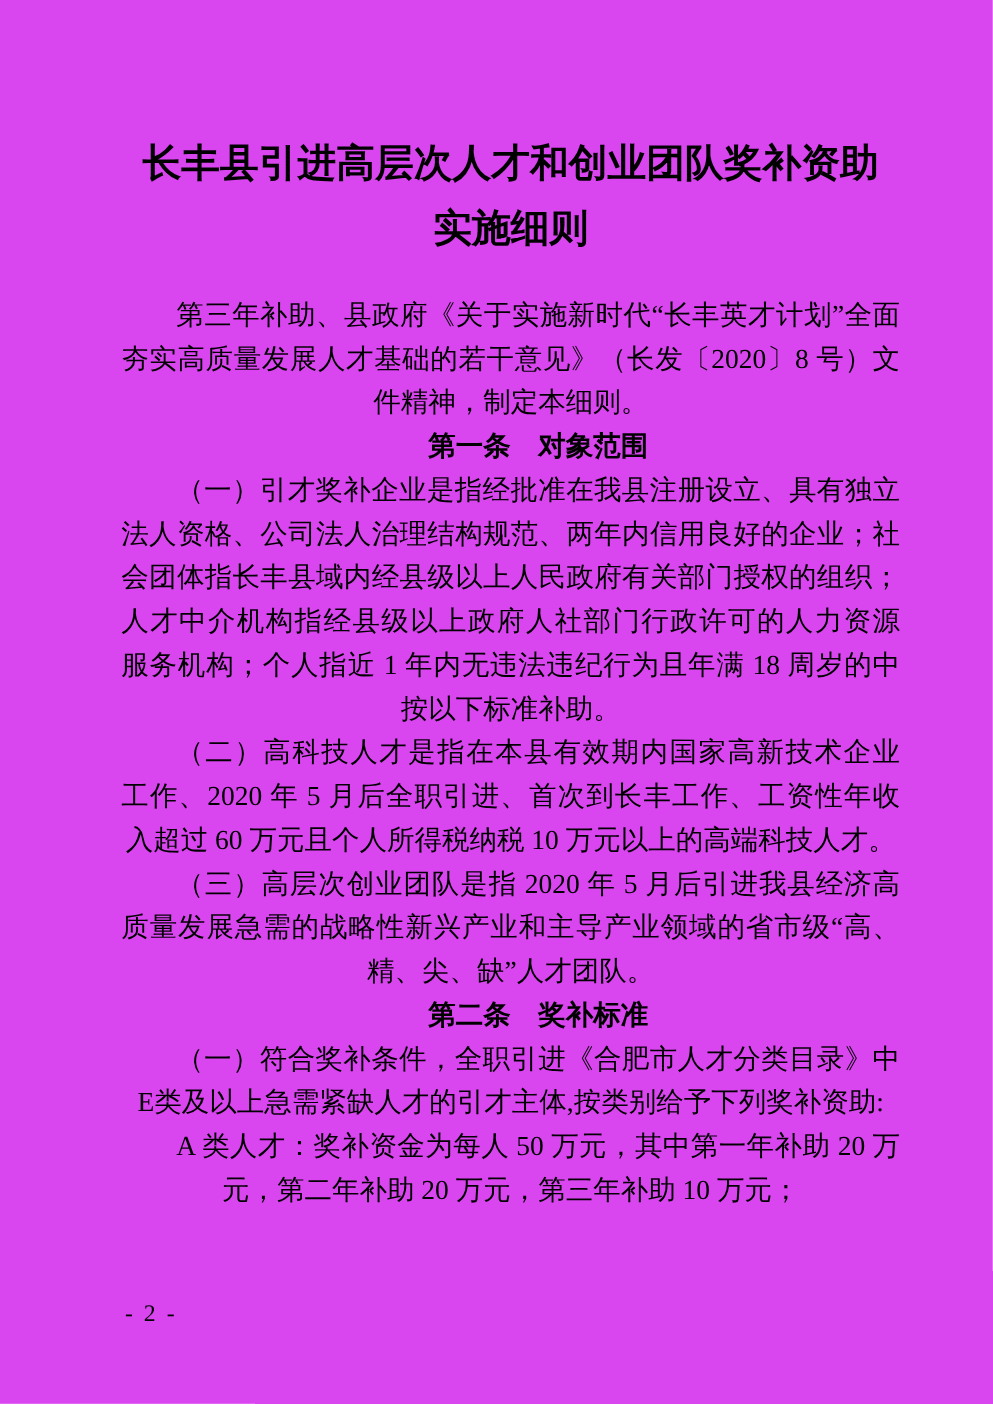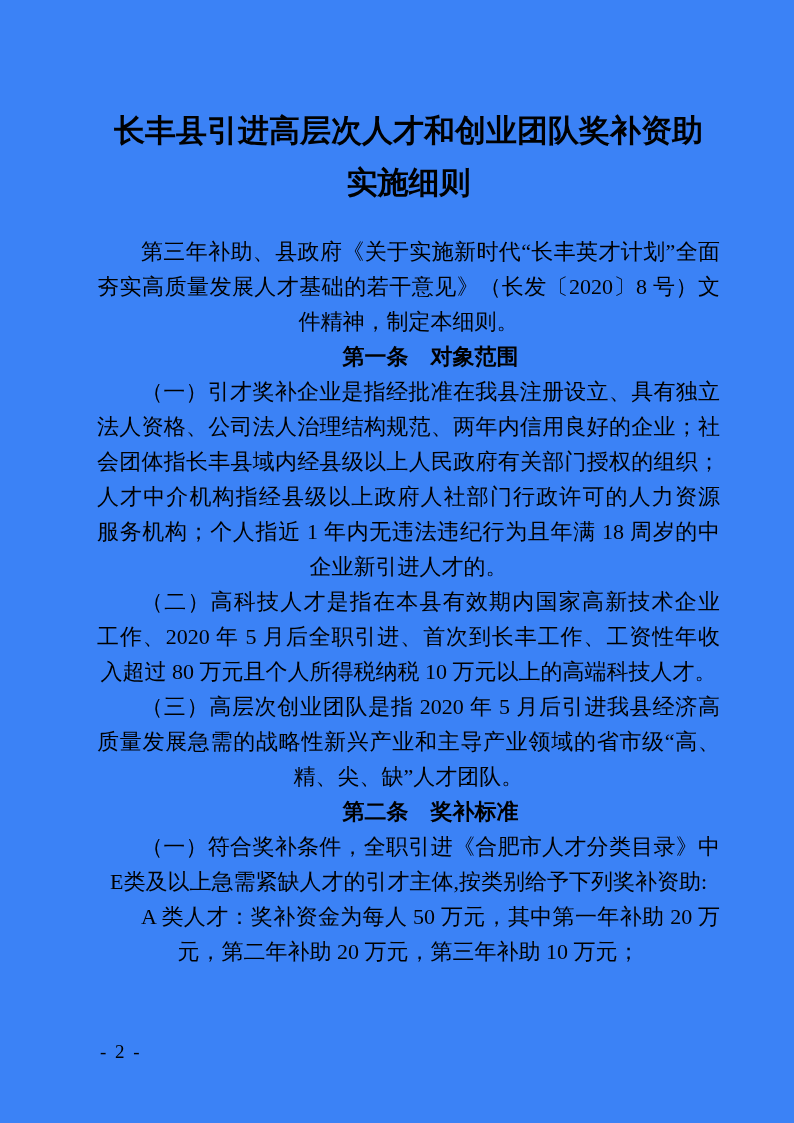--- a/index.html
+++ b/index.html
@@ -10,21 +10,21 @@
     width: 794px;
     height: 1123px;
     background: #ffffff;
     color: #000000;
     font-family: "Liberation Serif", "DejaVu Serif", serif;
   }
   .page {
     position: relative;
     width: 794px;
     height: 1123px;
-    background: #3b82f6;
+    background: #d946ef;
     overflow: hidden;
   }
   .content {
     position: absolute;
     left: 97px;
     top: 105px;
     width: 623px;
   }
   .title {
     margin: 0;
@@ -82,24 +82,24 @@
     <div class="body-block">
         <div class="line indent j">第三年补助、县政府《关于实施新时代“长丰英才计划”全面</div>
         <div class="line j">夯实高质量发展人才基础的若干意见》（长发〔2020〕8 号）文</div>
         <div class="line">件精神，制定本细则。</div>
         <div class="line heading indent">第一条　对象范围</div>
         <div class="line indent j">（一）引才奖补企业是指经批准在我县注册设立、具有独立</div>
         <div class="line j">法人资格、公司法人治理结构规范、两年内信用良好的企业；社</div>
         <div class="line j">会团体指长丰县域内经县级以上人民政府有关部门授权的组织；</div>
         <div class="line j">人才中介机构指经县级以上政府人社部门行政许可的人力资源</div>
         <div class="line j">服务机构；个人指近 1 年内无违法违纪行为且年满 18 周岁的中</div>
-        <div class="line">企业新引进人才的。</div>
+        <div class="line">按以下标准补助。</div>
         <div class="line indent j">（二）高科技人才是指在本县有效期内国家高新技术企业</div>
         <div class="line j">工作、2020 年 5 月后全职引进、首次到长丰工作、工资性年收</div>
-        <div class="line">入超过 80 万元且个人所得税纳税 10 万元以上的高端科技人才。</div>
+        <div class="line">入超过 60 万元且个人所得税纳税 10 万元以上的高端科技人才。</div>
         <div class="line indent j">（三）高层次创业团队是指 2020 年 5 月后引进我县经济高</div>
         <div class="line j">质量发展急需的战略性新兴产业和主导产业领域的省市级“高、</div>
         <div class="line">精、尖、缺”人才团队。</div>
         <div class="line heading indent">第二条　奖补标准</div>
         <div class="line indent j">（一）符合奖补条件，全职引进《合肥市人才分类目录》中</div>
         <div class="line">E类及以上急需紧缺人才的引才主体,按类别给予下列奖补资助:</div>
         <div class="line indent j">A 类人才：奖补资金为每人 50 万元，其中第一年补助 20 万</div>
         <div class="line">元，第二年补助 20 万元，第三年补助 10 万元；</div>
       </div>
   </div>

